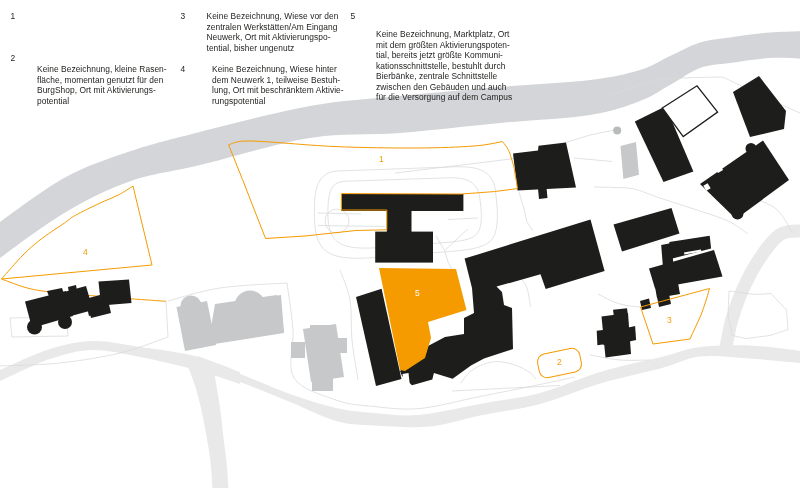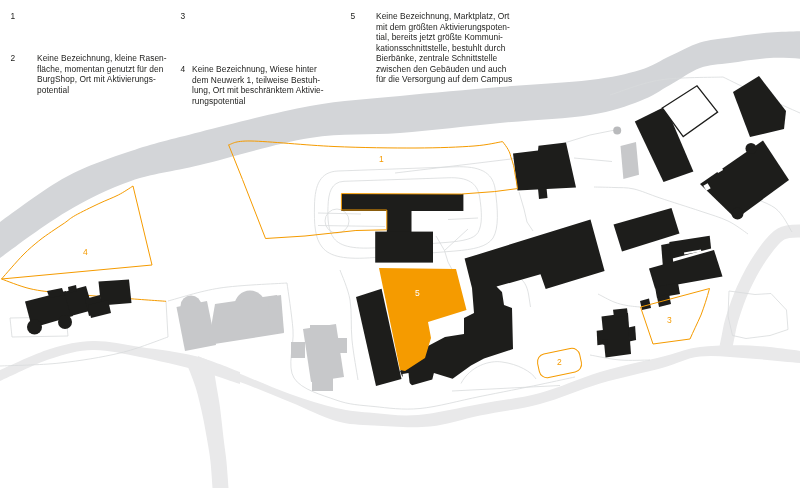--- a/index.html
+++ b/index.html
@@ -100,19 +100,20 @@
 <rect x="538" y="351" width="43" height="24" rx="8" transform="rotate(-12 559.5 363)" fill="none" stroke="#f59b00" stroke-width="1"></rect>
 <path d="M 709.5,288.5 C 707,298 704,307 701,315 C 697,324 693,332 690,339 L 653,344 L 640.5,307 Z" fill="none" stroke="#f59b00" stroke-width="1"></path>
 <text x="379" y="162" font-family="Liberation Sans, sans-serif" font-size="8.5px" fill="#f59b00">1</text>
 <text x="557" y="365" font-family="Liberation Sans, sans-serif" font-size="8.5px" fill="#f59b00">2</text>
 <text x="667" y="323" font-family="Liberation Sans, sans-serif" font-size="8.5px" fill="#f59b00">3</text>
 <text x="83" y="255" font-family="Liberation Sans, sans-serif" font-size="8.5px" fill="#f59b00">4</text>
 <text x="415" y="296" font-family="Liberation Sans, sans-serif" font-size="8.5px" fill="#ffffff">5</text>
 </svg>
 <div class="num" style="left:10.5px;top:11px">1</div>
 <div class="num" style="left:10.5px;top:53px">2</div>
-<div class="txt" style="left:37px;top:53px">Keine Bezeichnung, kleine Rasen-<br>fläche, momentan genutzt für den<br>BurgShop, Ort mit Aktivierungs-<br>potential</div>
+<div class="txt" style="left:37px;top:64px">Keine Bezeichnung, kleine Rasen-<br>fläche, momentan genutzt für den<br>BurgShop, Ort mit Aktivierungs-<br>potential</div>
 <div class="num" style="left:180.5px;top:11px">3</div>
+<div class="txt" style="left:206.5px;top:11px">Keine Bezeichnung, Wiese vor den<br>zentralen Werkstätten/Am Eingang<br>Neuwerk, Ort mit Aktivierungspo-<br>tential, bisher ungenutz</div>
 <div class="num" style="left:180.5px;top:64px">4</div>
-<div class="txt" style="left:192px;top:64px">Keine Bezeichnung, Wiese hinter<br>dem Neuwerk 1, teilweise Bestuh-<br>lung, Ort mit beschränktem Aktivie-<br>rungspotential</div>
+<div class="txt" style="left:212px;top:64px">Keine Bezeichnung, Wiese hinter<br>dem Neuwerk 1, teilweise Bestuh-<br>lung, Ort mit beschränktem Aktivie-<br>rungspotential</div>
 <div class="num" style="left:350.5px;top:11px">5</div>
-<div class="txt" style="left:376px;top:11px">Keine Bezeichnung, Marktplatz, Ort<br>mit dem größten Aktivierungspoten-<br>tial, bereits jetzt größte Kommuni-<br>kationsschnittstelle, bestuhlt durch<br>Bierbänke, zentrale Schnittstelle<br>zwischen den Gebäuden und auch<br>für die Versorgung auf dem Campus</div>
+<div class="txt" style="left:376px;top:29px">Keine Bezeichnung, Marktplatz, Ort<br>mit dem größten Aktivierungspoten-<br>tial, bereits jetzt größte Kommuni-<br>kationsschnittstelle, bestuhlt durch<br>Bierbänke, zentrale Schnittstelle<br>zwischen den Gebäuden und auch<br>für die Versorgung auf dem Campus</div>
 </div>
 
 </body></html>

